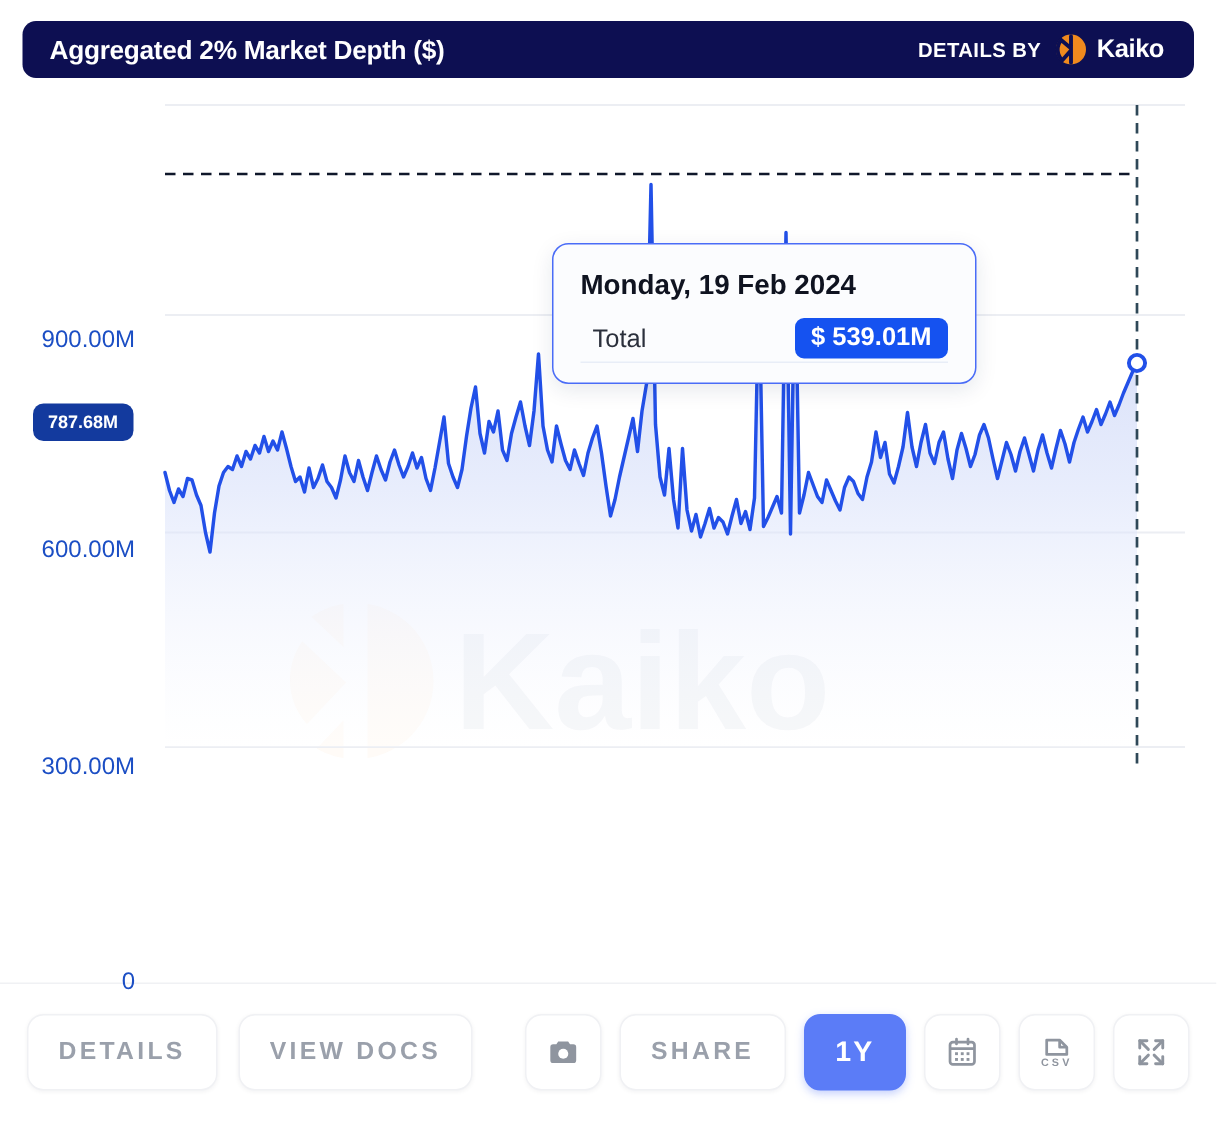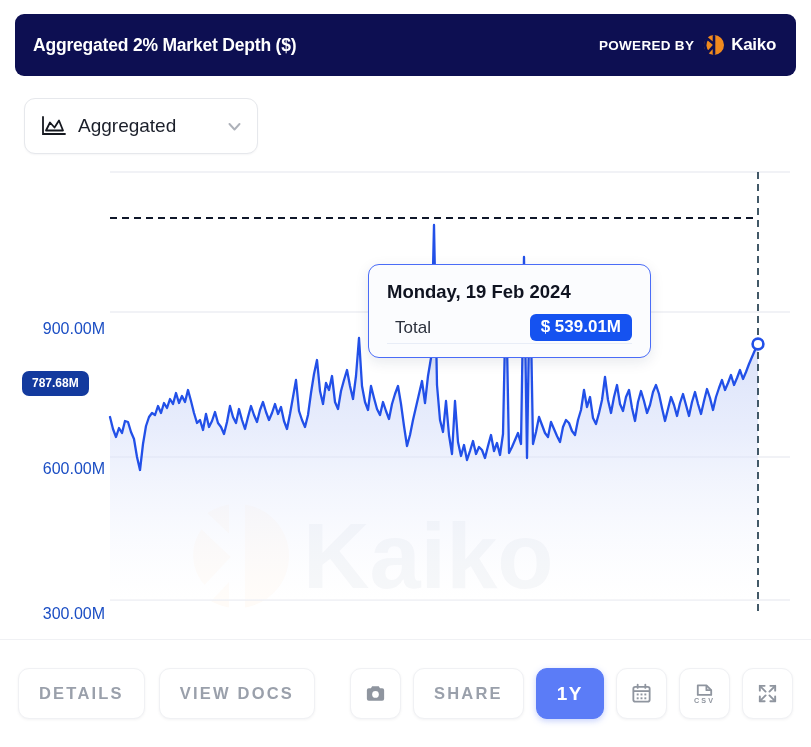--- a/index.html
+++ b/index.html
@@ -12,21 +12,21 @@
   .widget {
     position: relative;
     width: 811px; height: 747px;
     background: #ffffff;
     display: flex; flex-direction: column;
   }
 
   
   .header {
     margin: 14px 15px 0 15px;
-    height: 62px;
+    height: 38px;
     background: #0d0f52;
     border-radius: 9px;
     display: flex; align-items: center; justify-content: space-between;
     padding: 0 20px 0 18px;
     flex: 0 0 auto;
   }
   .header-title {
     color: #ffffff;
     font-size: 17.5px;
     font-weight: bold;
@@ -117,30 +117,30 @@
     background: #133a9e;
     color: #ffffff;
     font-size: 12px; font-weight: bold;
     border-radius: 7px;
     padding: 5px 10px 6px 10px;
     z-index: 5; white-space: nowrap;
   }
 
   .ytick {
     position: absolute;
-    right: 0;
+    right: 15px;
     font-size: 16px; color: #1b4ec4; font-weight: normal;
     white-space: nowrap;
   }
   .ytick-wrap { position: absolute; left: 0; width: 105px; }
 
   
   .toolbar {
     flex: 0 0 auto;
-    height: 108px;
+    height: 92px;
     border-top: 1.5px solid #f0f1f4;
     display: flex; align-items: center;
     padding: 0 18px;
     gap: 0;
   }
   .tb-left { display: flex; align-items: center; gap: 14px; }
   .tb-right { display: flex; align-items: center; gap: 12px; margin-left: auto; }
 
   .btn {
     background: #ffffff;
@@ -166,43 +166,31 @@
   .ico { width: 23px; height: 23px; stroke: #8f959f; fill: none; }
 </style>
 </head>
 <body>
 
 <div class="widget">
 
   <div class="header">
     <div class="header-title">Aggregated 2% Market Depth ($)</div>
     <div class="powered-wrap">
-      <span class="powered-by">POWERED BY</span>
+      <span class="powered-by">DETAILS BY</span>
       <span class="brand-wrap">
         <svg width="22" height="22" viewBox="0 0 22 22">
           <circle cx="11" cy="11" r="10" fill="#f08a1e"></circle>
           <path d="M11 2.2 L11 10.2 L4.4 4.6 A10 10 0 0 0 5.2 18.2 L11 11.6 L11 19.8" fill="none" stroke="#0d0f52" stroke-width="2.6" stroke-linecap="round"></path>
         </svg>
         <span class="brand-name">Kaiko</span>
       </span>
     </div>
   </div>
 
-  <div class="selector-row">
-    <div class="selector">
-      <svg class="selector-icon" viewBox="0 0 26 22">
-        <path d="M2 2 L2 19 L24 19" fill="none" stroke="#15181f" stroke-width="1.8" stroke-linecap="round"></path>
-        <path d="M5 15.5 L9 7.5 L13.5 12.5 L18 5.5 L22 15.5 Z" fill="none" stroke="#15181f" stroke-width="1.8" stroke-linejoin="round"></path>
-      </svg>
-      <span class="selector-label">Aggregated</span>
-      <svg class="chevron" viewBox="0 0 17 17">
-        <path d="M3.5 6 L8.5 11.5 L13.5 6" fill="none" stroke="#6b7280" stroke-width="1.9" stroke-linecap="round" stroke-linejoin="round"></path>
-      </svg>
-    </div>
-  </div>
 
   <div class="chart-area">
 
     <svg class="watermark" viewBox="0 0 420 130">
       <g opacity="0.55">
         <circle cx="62" cy="64" r="52" fill="#f8b26a" opacity="0.35"></circle>
         <path d="M62 12 L62 60 L26 26 A52 52 0 0 0 30 104 L62 70 L62 118" fill="none" stroke="#ffffff" stroke-width="16"></path>
       </g>
       <text x="128" y="96" font-family="'Liberation Sans',sans-serif" font-size="92" font-weight="bold" fill="#b9bfcf" opacity="0.55">Kaiko</text>
     </svg>

